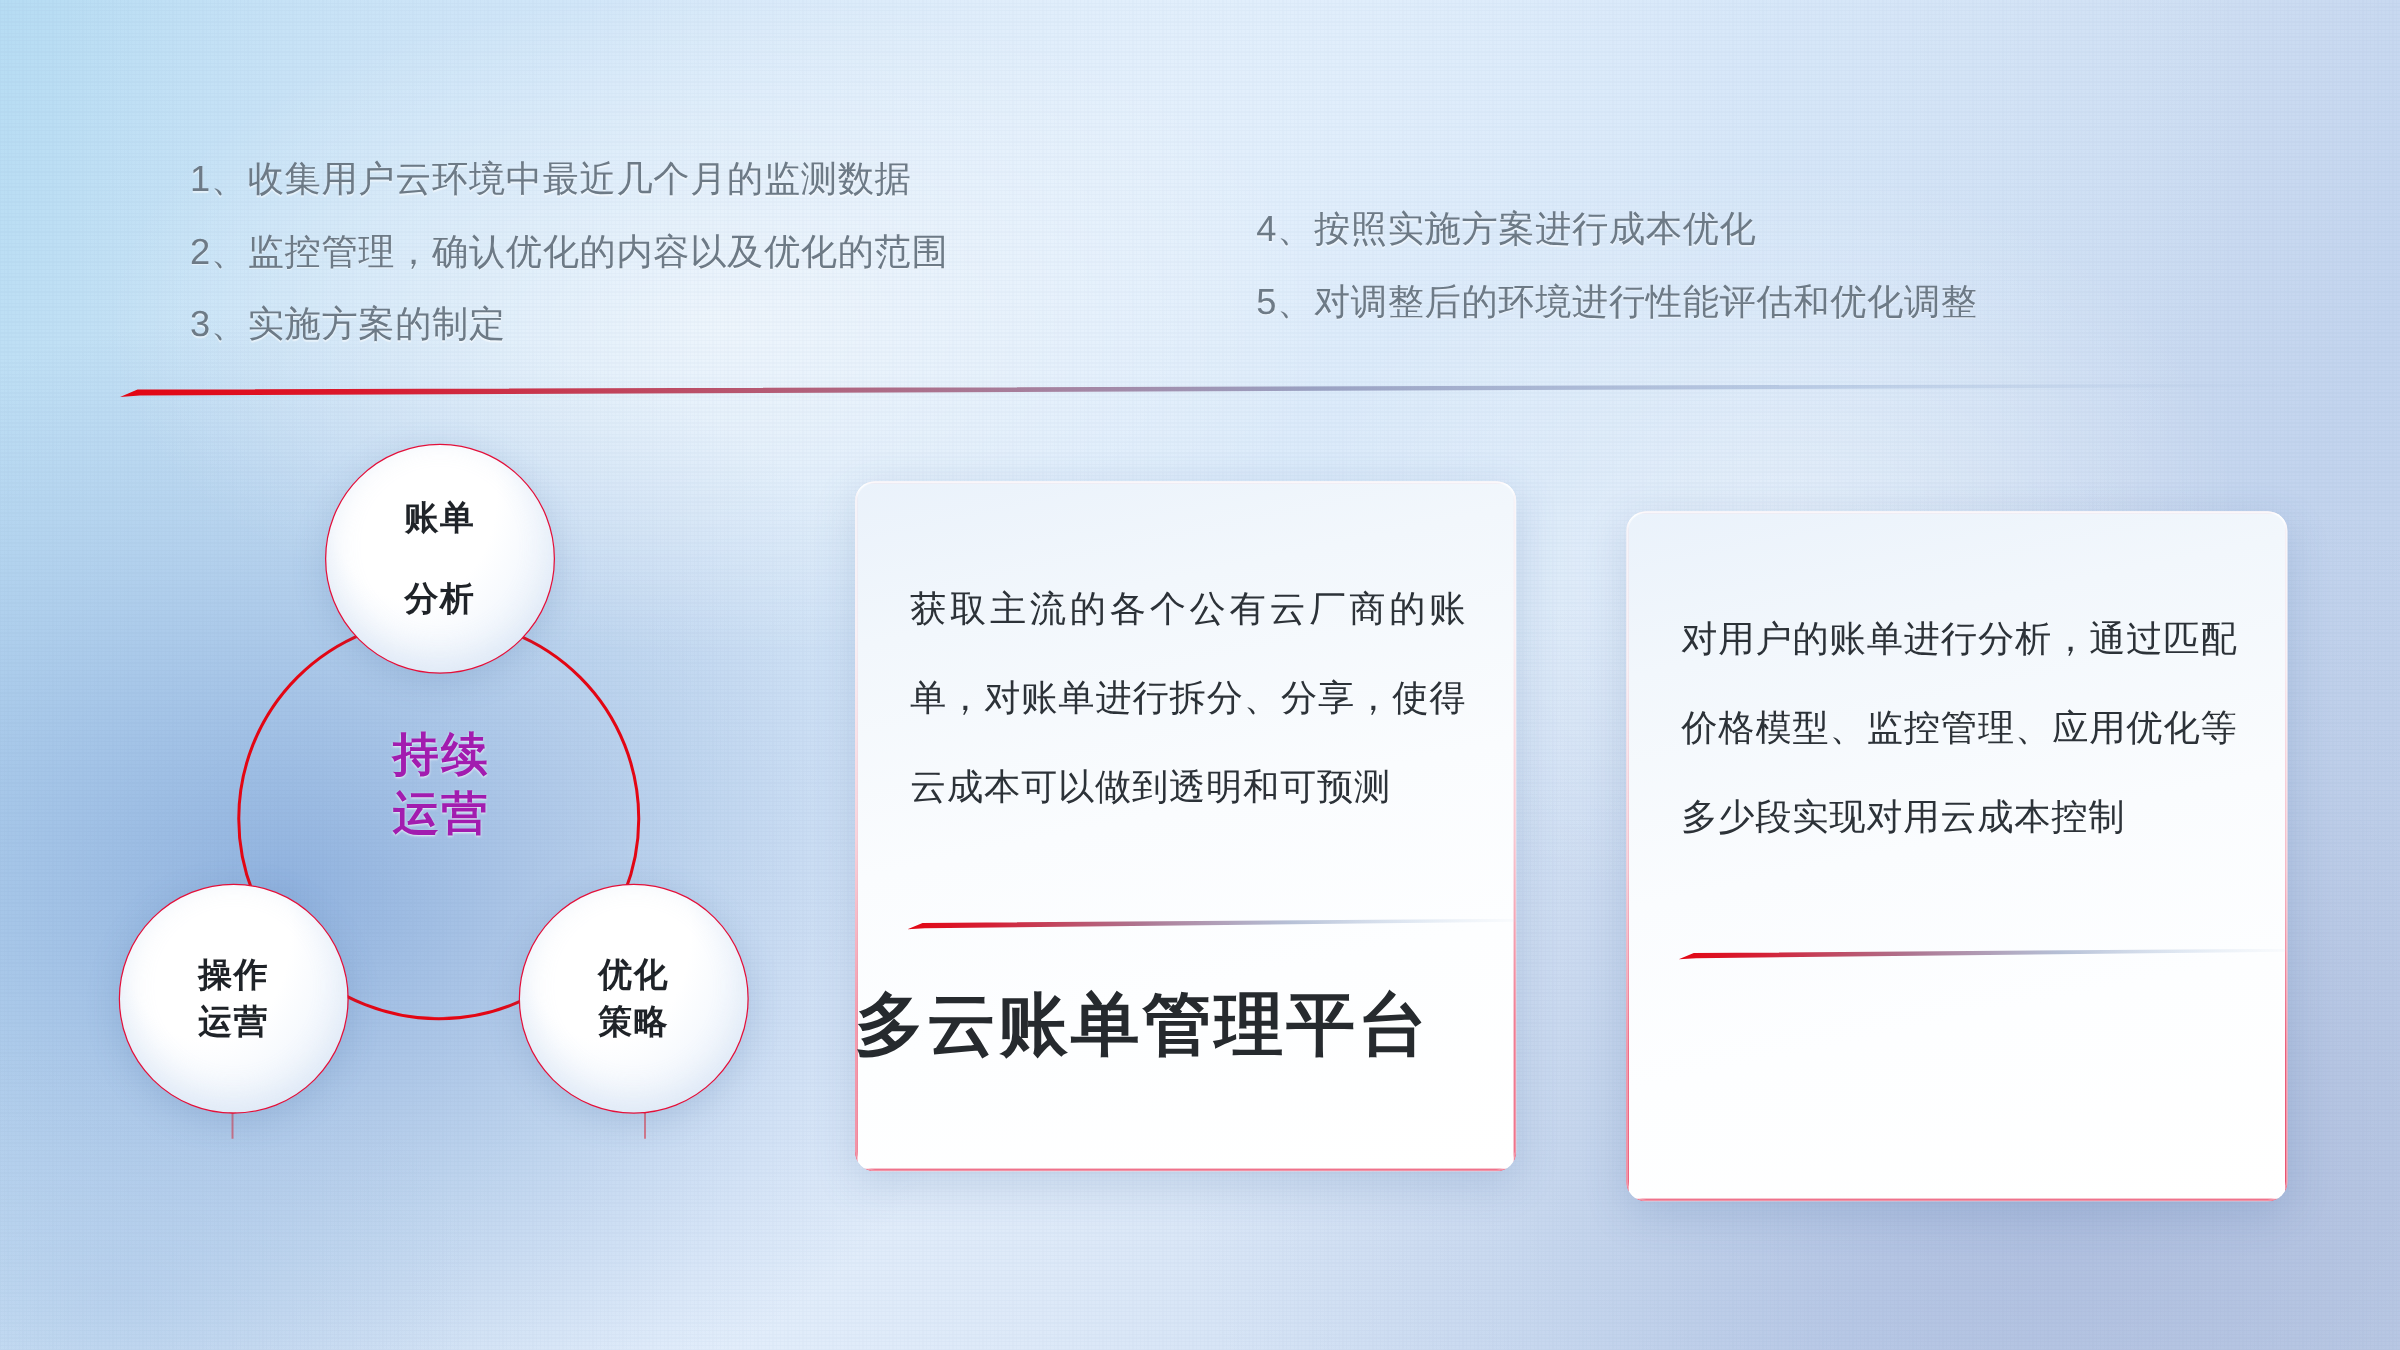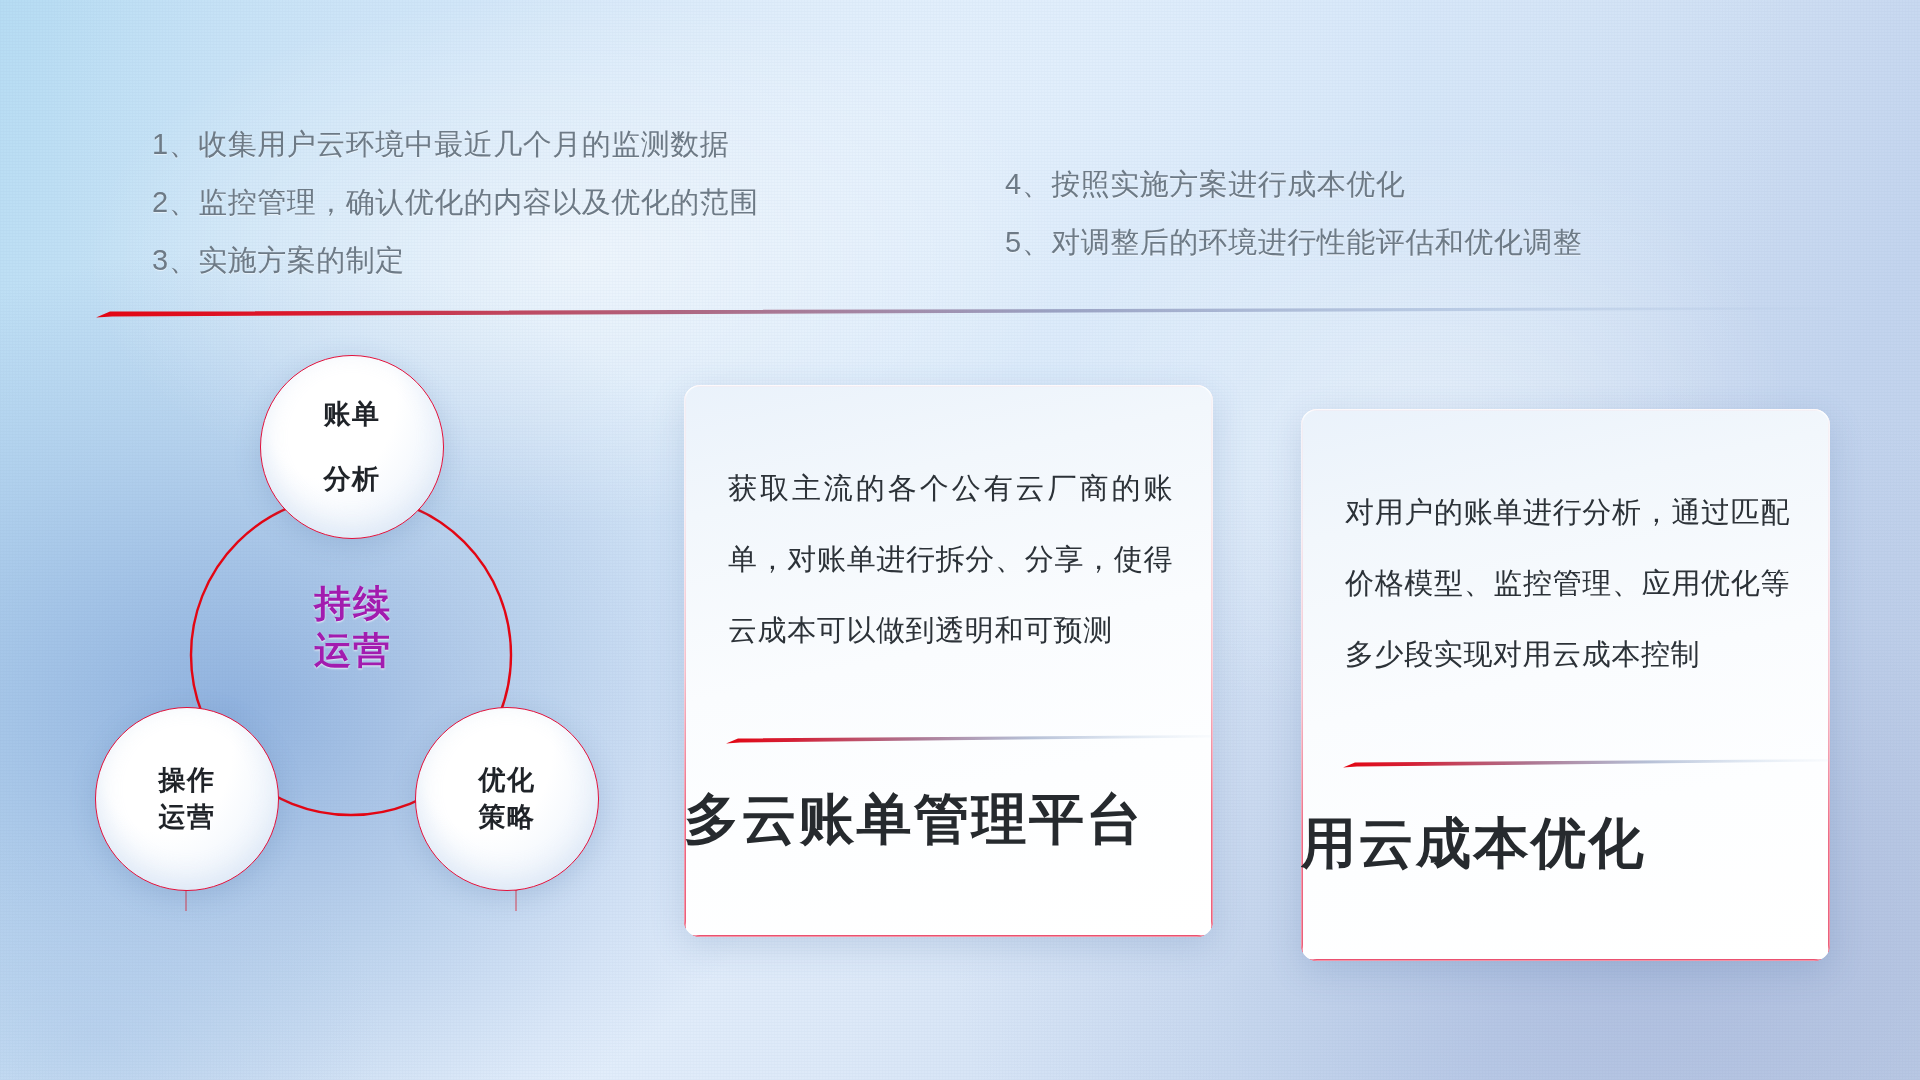--- a/index.html
+++ b/index.html
@@ -331,14 +331,13 @@
         <stop offset="14%" stop-color="#D2152C" stop-opacity="0.95"></stop>
         <stop offset="38%" stop-color="#9A5375" stop-opacity="0.80"></stop>
         <stop offset="62%" stop-color="#8393B8" stop-opacity="0.58"></stop>
         <stop offset="84%" stop-color="#A9BFDB" stop-opacity="0.30"></stop>
         <stop offset="100%" stop-color="#CBDAEB" stop-opacity="0.06"></stop>
       </linearGradient>
     </defs>
     <polygon points="0,8.4 12,3.4 492,0 492,2.4 14,7.6" fill="url(#cardDiv2)"></polygon>
   </svg>
 
-  <div class="card-title">用云成本优化</div>
 </div>
 
 </body></html>

